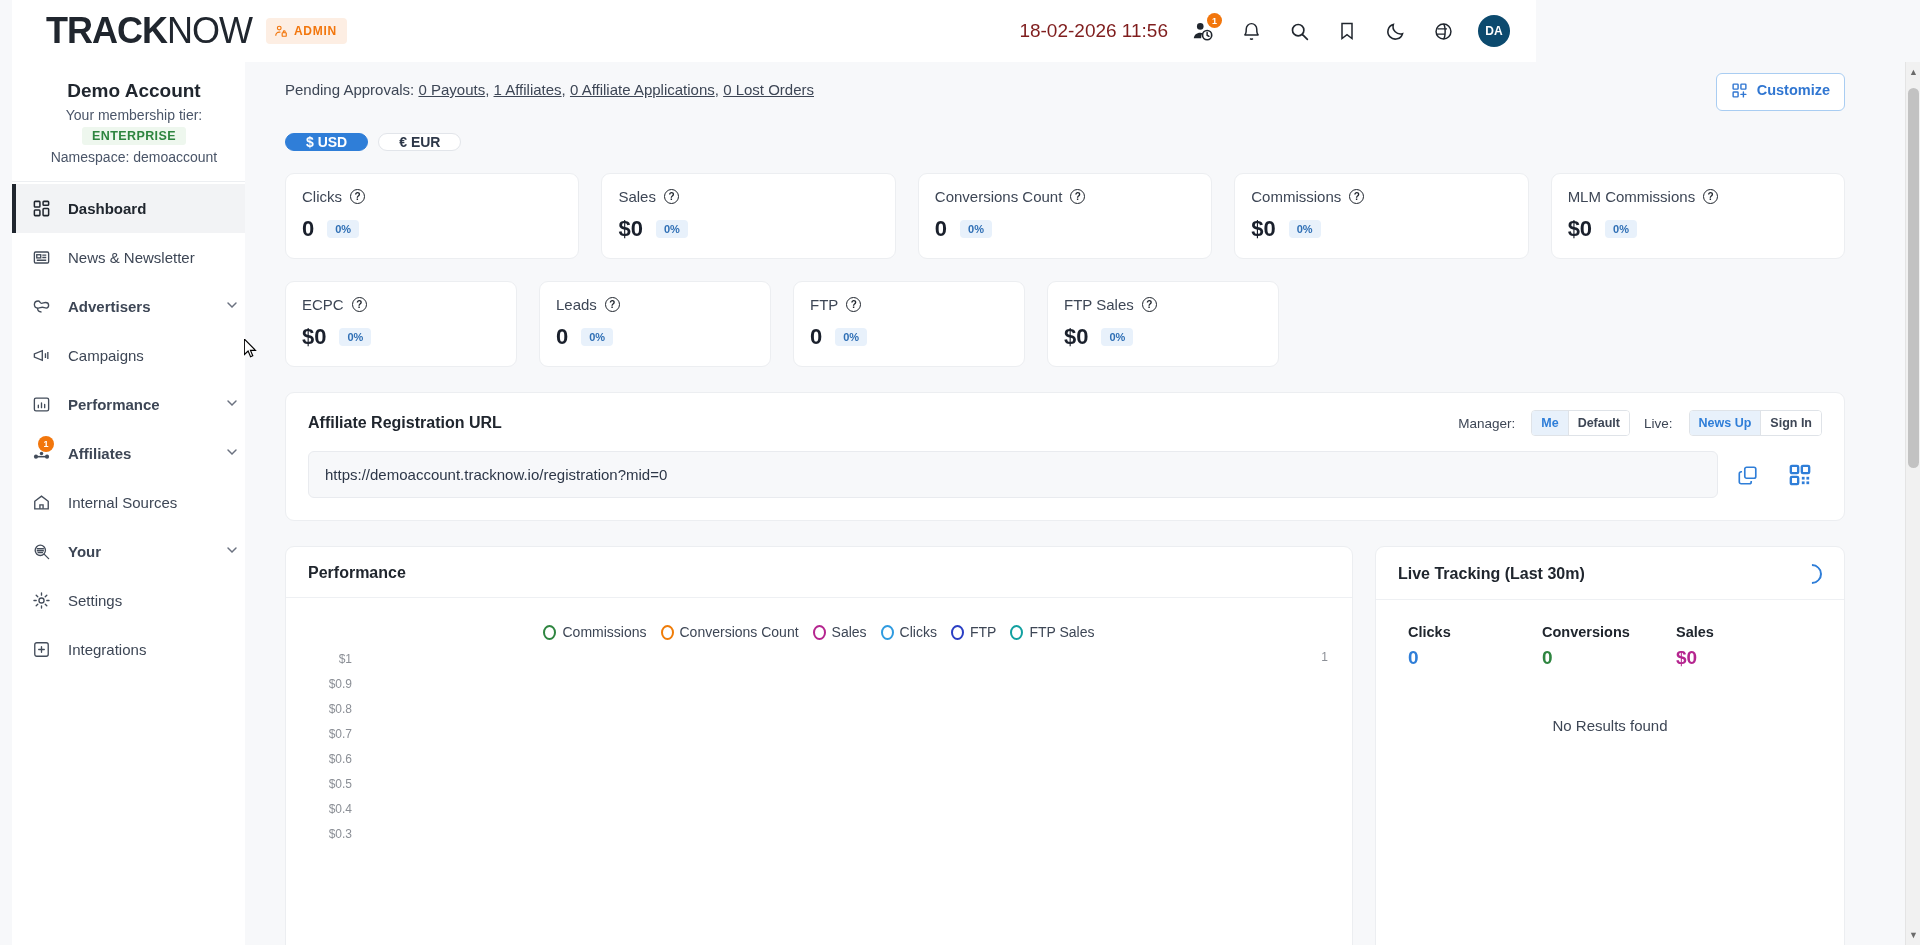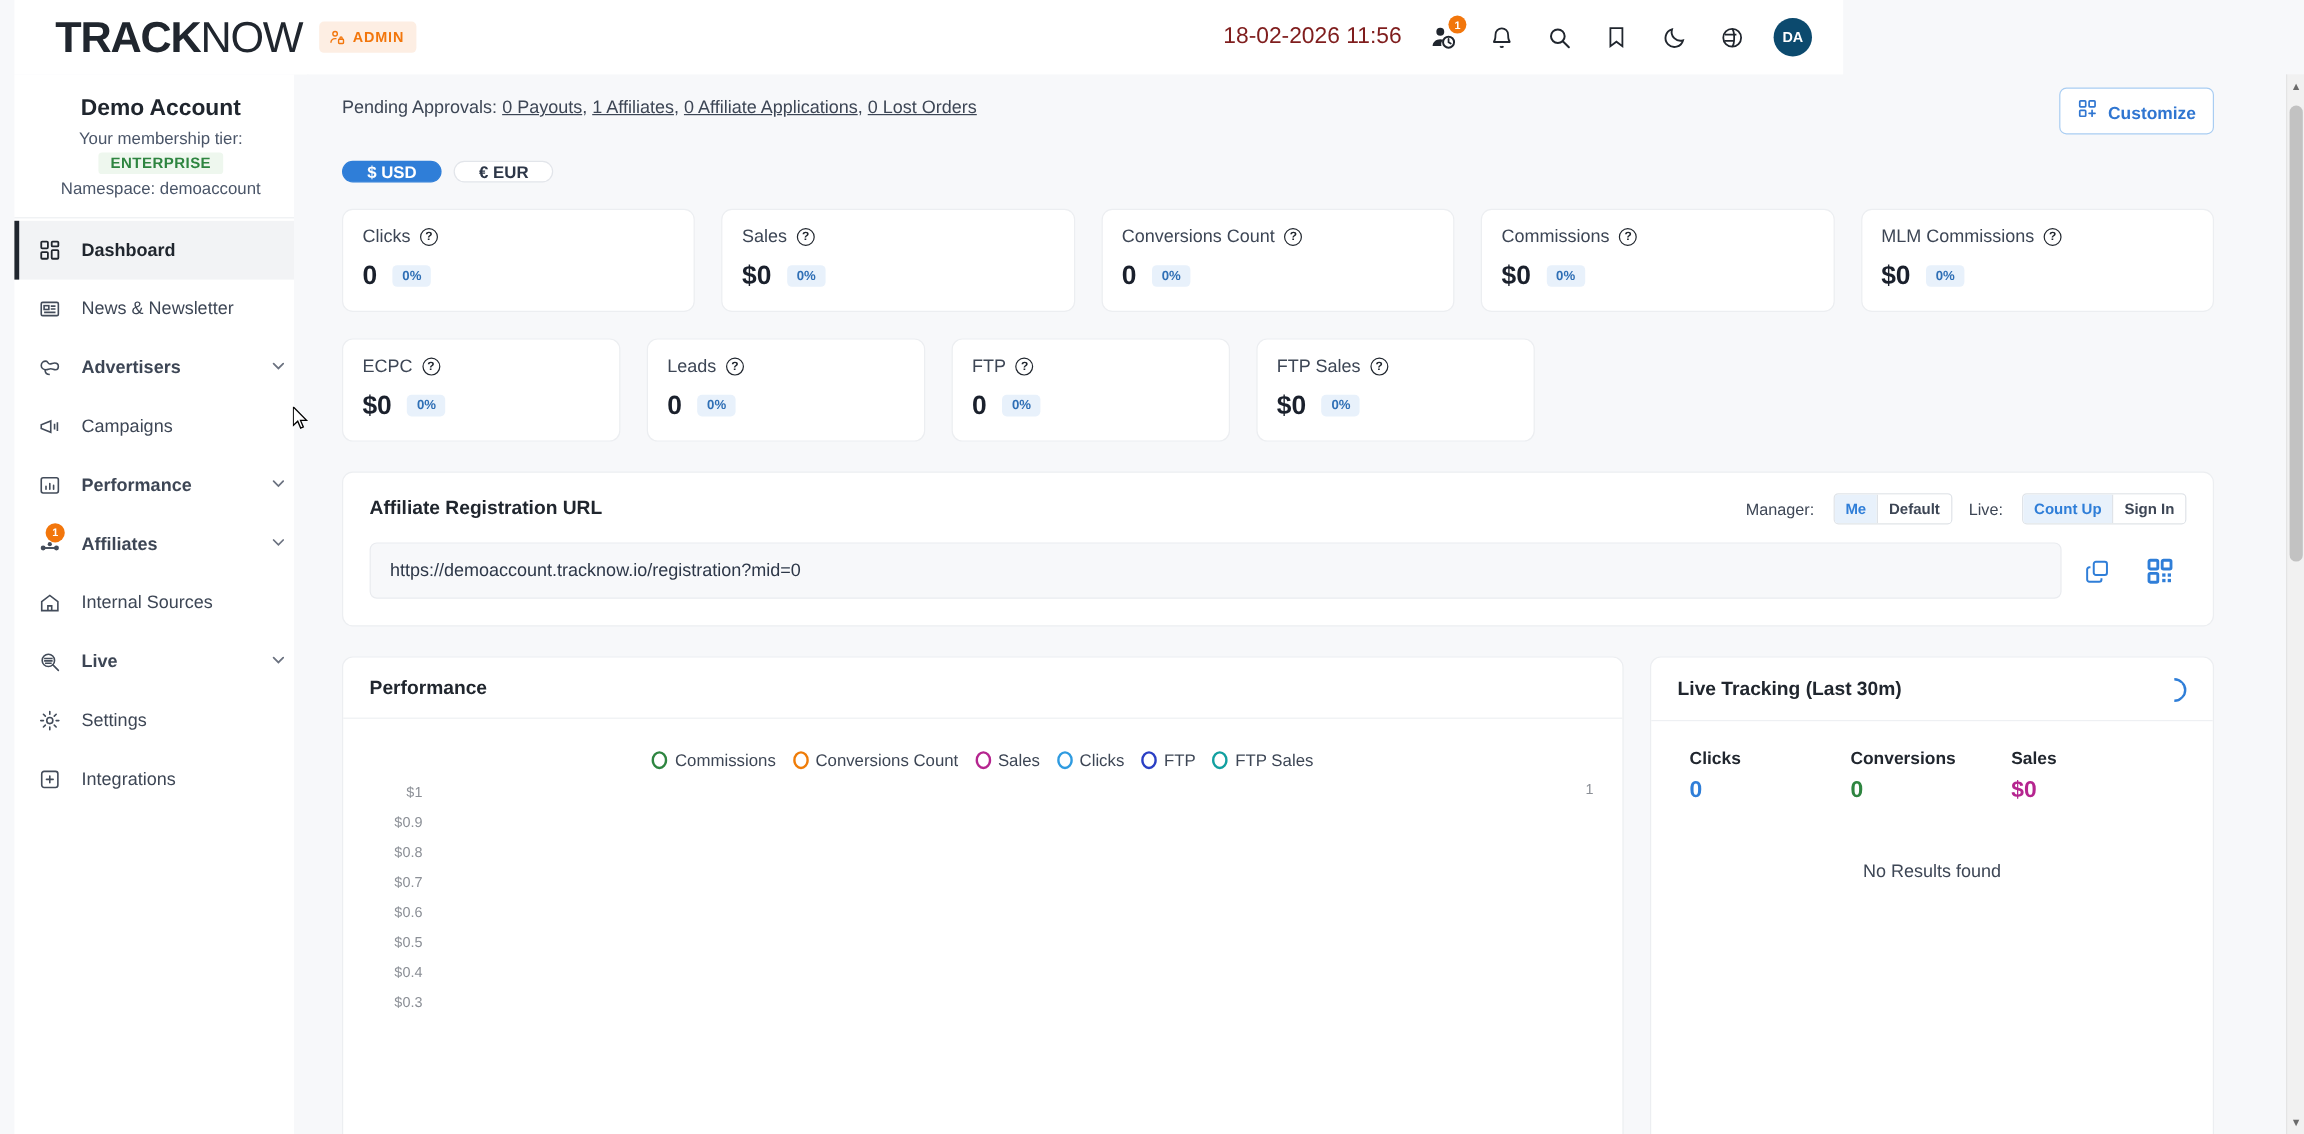--- a/index.html
+++ b/index.html
@@ -88,21 +88,21 @@
     background: #c2c2c2; border-radius: 6px;
   }
   .sb-arrow { position: absolute; left: 0; width: 15px; height: 16px; display:flex; align-items:center; justify-content:center; color:#6b6b6b; font-size: 9px;}
   .sb-arrow.up { top: 2px; }
   .sb-arrow.down { bottom: 2px; }
 
   .approvals-row { display: flex; align-items: flex-start; padding: 19px 60px 0 40px; }
   .approvals { font-size: 15px; color: #3d4655; }
   .approvals a { color: #3d4655; text-decoration: underline; cursor: pointer; }
   .customize-btn {
-    margin-left: auto; display: flex; align-items: flex-end; gap: 9px;
+    margin-left: auto; display: flex; align-items: flex-start; gap: 9px;
     border: 1px solid #a9cdf2; color: #3076d1; background: #fff;
     border-radius: 6px; padding: 8px 14px; font-size: 14.5px; font-weight: 600; cursor: pointer;
     margin-top: -8px;
   }
   .currency-row { display: flex; gap: 10px; padding: 22px 0 0 40px; }
   .cpill {
     border-radius: 18px; font-size: 14px; font-weight: 700; padding: 0 20px; cursor: pointer;
     border: 1px solid #e2e5ea; background: #fff; color: #2d3748;
   }
   .cpill.active { background: #2f7ed8; border-color: #2f7ed8; color: #fff; }
@@ -342,21 +342,21 @@
     </div>
 
     <div class="nav-item bold">
       <span class="ni-icon">
         <svg width="19" height="19" viewBox="0 0 24 24" fill="none" stroke="#434c5a" stroke-width="1.7">
             <circle cx="10.5" cy="10.5" r="6.5"></circle>
             <path d="M15.3 15.3L21 21" stroke-linecap="round"></path>
             <path d="M6 8.5h9M6 11h9M7 13.5h7"></path>
           </svg>
       </span>
-      <span class="ni-label">Live</span>
+      <span class="ni-label">Your</span>
       <span class="chev">
         <svg width="16" height="16" viewBox="0 0 24 24" fill="none" stroke="#6b7280" stroke-width="2.2">
             <path d="M6 9l6 6 6-6" stroke-linecap="round"></path>
           </svg>
       </span>
     </div>
 
     <div class="nav-item">
       <span class="ni-icon">
         <svg width="19" height="19" viewBox="0 0 24 24" fill="none" stroke="#434c5a" stroke-width="1.7">
@@ -506,21 +506,21 @@
     <div class="panel-head">
       <div class="panel-title">Affiliate Registration URL</div>
       <div class="url-controls">
         <span class="ctl-label">Manager:</span>
         <span class="ctl-group">
           <button class="sel">Me</button>
           <button>Default</button>
         </span>
         <span class="ctl-label">Live:</span>
         <span class="ctl-group">
-          <button class="sel">Count Up</button>
+          <button class="sel">News Up</button>
           <button>Sign In</button>
         </span>
       </div>
     </div>
     <div class="url-body">
       <input class="url-input" readonly="" value="https://demoaccount.tracknow.io/registration?mid=0" style="">
       <span class="url-act">
         <svg width="22" height="22" viewBox="0 0 24 24" fill="none" stroke="#2f7ed8" stroke-width="1.8">
             <rect x="8.5" y="3.5" width="12" height="12" rx="2"></rect>
             <path d="M15.5 18.5v1a2 2 0 01-2 2h-9a2 2 0 01-2-2v-9a2 2 0 012-2h1"></path>

